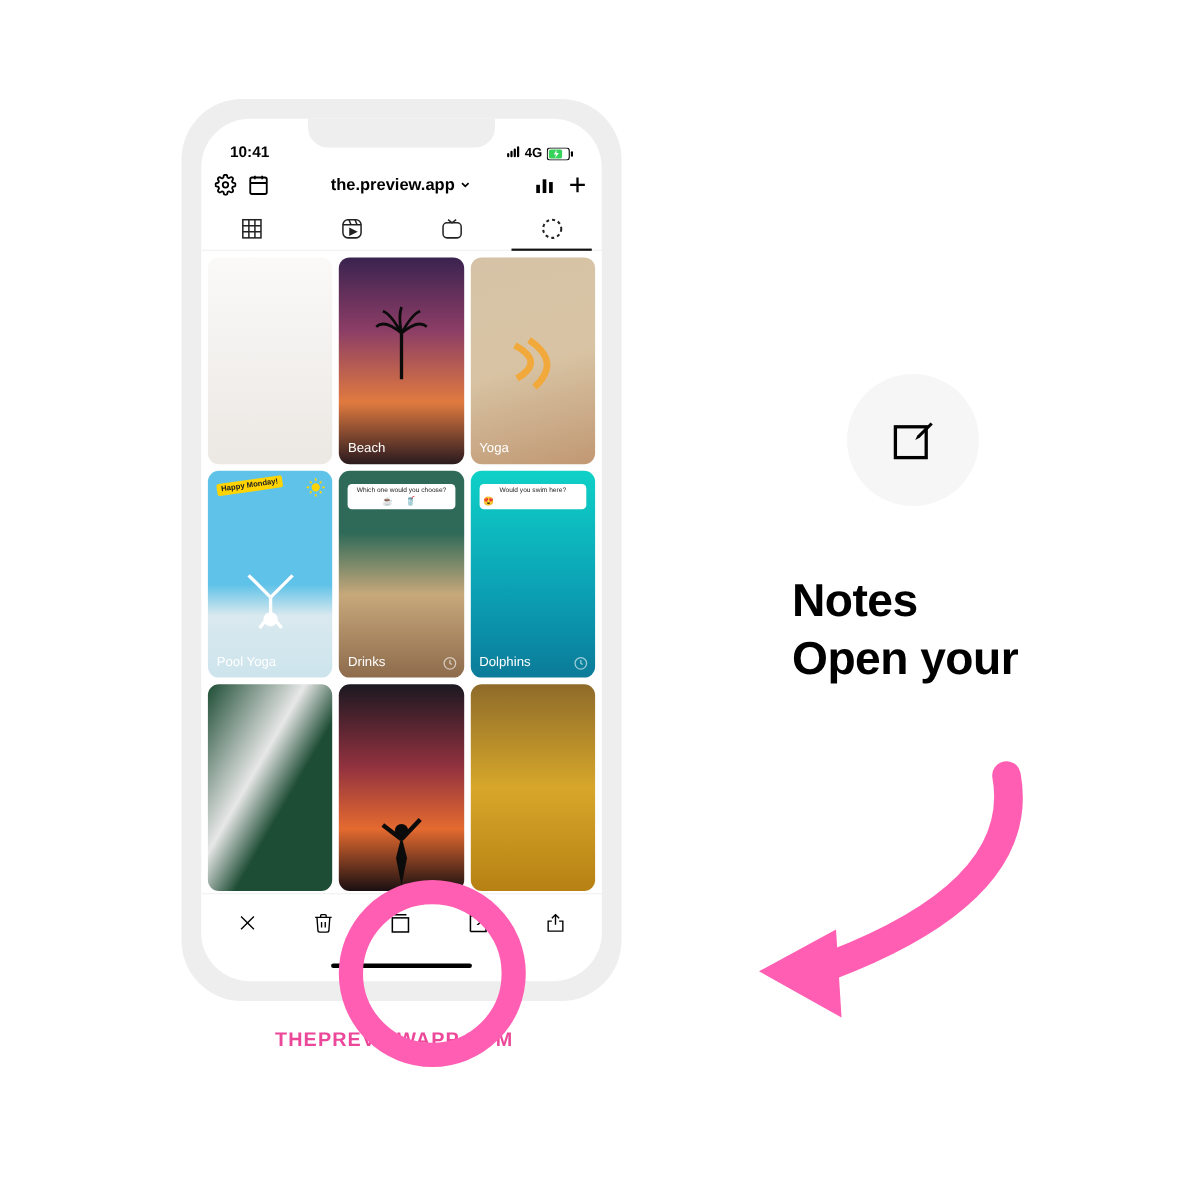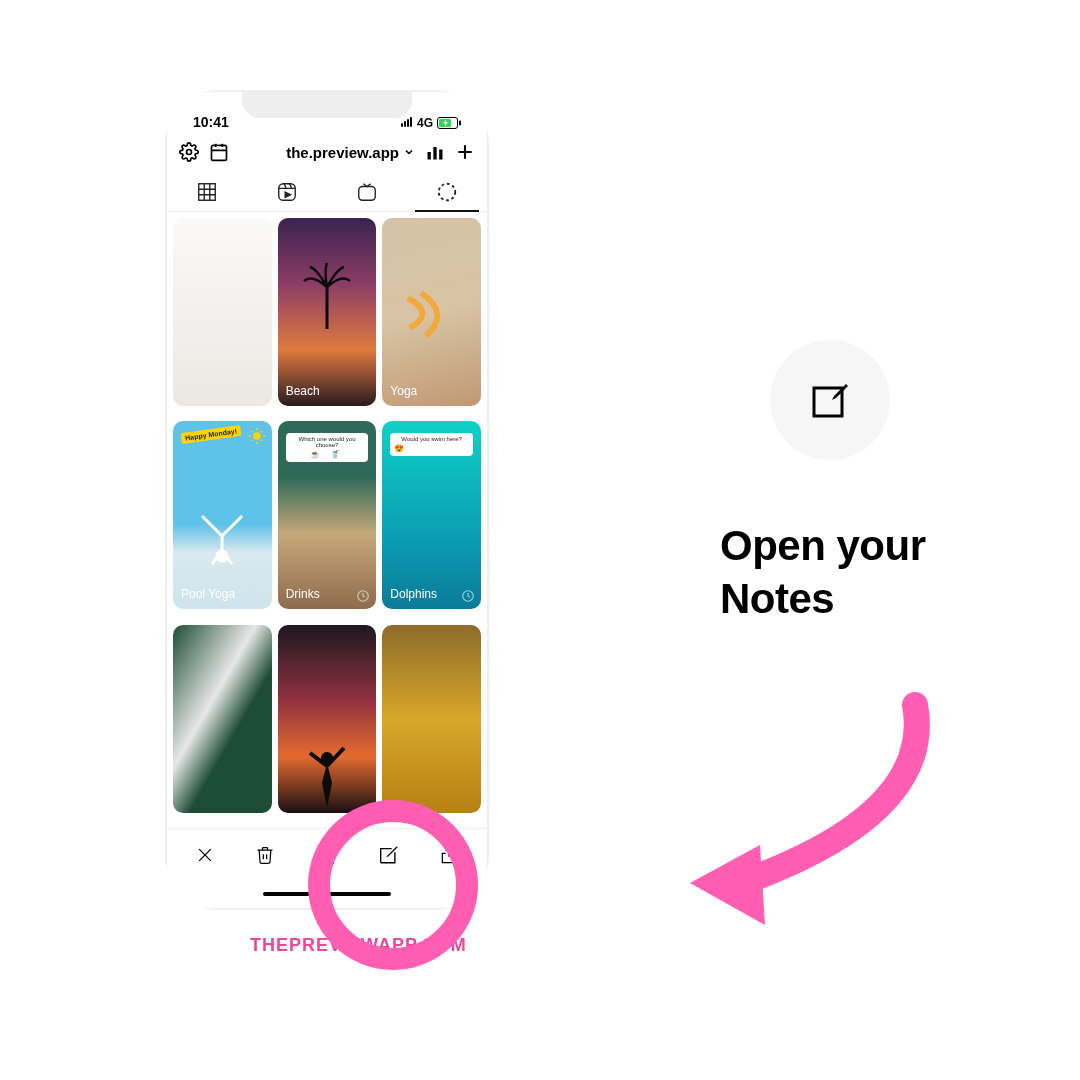--- a/index.html
+++ b/index.html
@@ -10,25 +10,25 @@
     font-family: -apple-system, BlinkMacSystemFont, "Segoe UI", Helvetica, Arial, sans-serif;
     position: relative;
     overflow: hidden;
   }
 
   
   .phone {
     position: absolute;
     left: 165px;
     top: 90px;
-    width: 324px;
+    width: 400px;
     height: 820px;
     border-radius: 55px;
     background: #eeeeee;
-    padding: 2px;
+    padding: 18px;
   }
   .screen {
     width: 100%;
     height: 100%;
     background: #fff;
     border-radius: 44px;
     overflow: hidden;
     display: flex;
     flex-direction: column;
     position: relative;
@@ -47,34 +47,34 @@
 
   .status-bar {
     height: 40px;
     display: flex;
     justify-content: space-between;
     align-items: flex-end;
     padding: 0 26px 2px;
     font-size: 14px;
     font-weight: 600;
   }
-  .status-right { display: flex; align-items: center; gap: 4px; font-size: 12px;}
+  .status-right { display: flex; align-items: flex-end; gap: 4px; font-size: 12px;}
   .status-right svg { display: block; }
 
   .app-header {
     height: 40px;
     display: flex;
     align-items: center;
     padding: 0 12px;
     gap: 10px;
   }
   .app-header .title {
     flex: 1;
     display: flex;
-    justify-content: flex-end;
+    justify-content: center;
     align-items: center;
     font-size: 15px;
     font-weight: 700;
     gap: 4px;
   }
 
   .tabs {
     height: 40px;
     display: flex;
     border-bottom: 1px solid #eee;
@@ -434,22 +434,22 @@
 <div class="highlight-circle"></div>
 
 <div class="instruction">
   <div class="icon-circle">
     <svg width="48" height="48" viewBox="0 0 48 48" fill="none">
       <rect x="8" y="12" width="28" height="28" stroke="#000" stroke-width="3" fill="none"></rect>
       <path d="M40 8 L28 20 L26 24 L30 22 L42 10 Z" fill="#000"></path>
     </svg>
   </div>
   <div class="instruction-text">
+    <div>Notes</div>
     <div>Open your</div>
-    <div>Notes</div>
   </div>
 </div>
 
 <div class="arrow-container">
   <svg width="300" height="260" viewBox="0 0 300 260" fill="none">
     <path d="M 250 20 Q 270 130 70 200" stroke="#ff5eb3" stroke-width="26" fill="none" stroke-linecap="round"></path>
     <path d="M 25 198 L 95 160 L 100 240 Z" fill="#ff5eb3"></path>
   </svg>
 </div>
 

